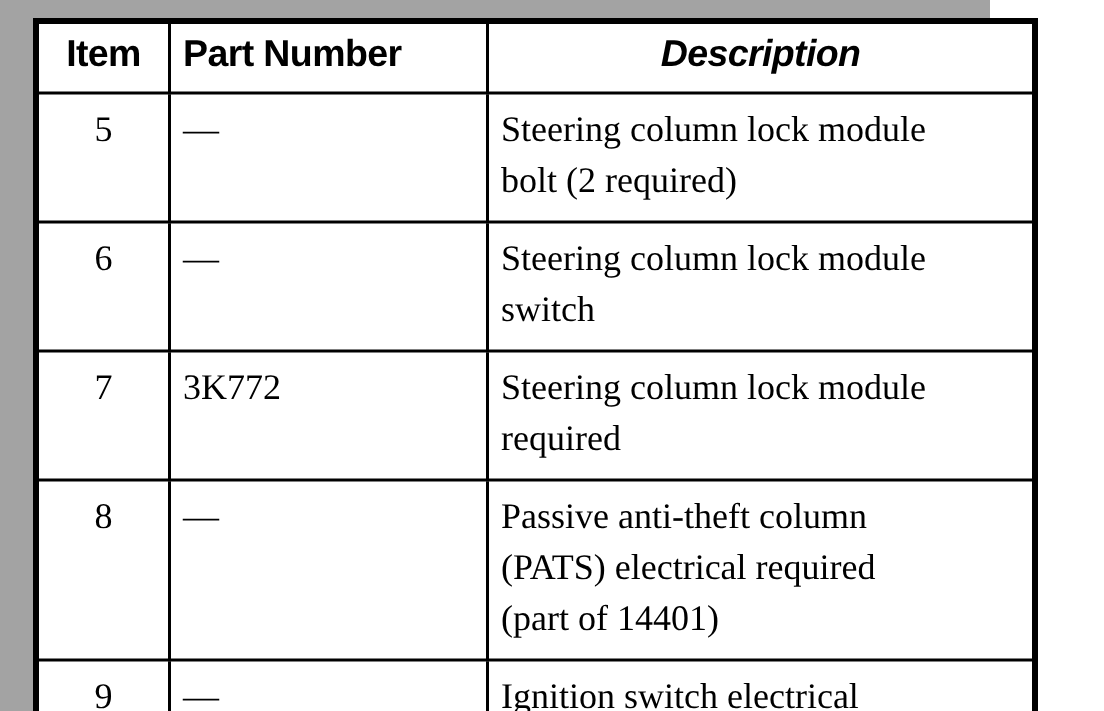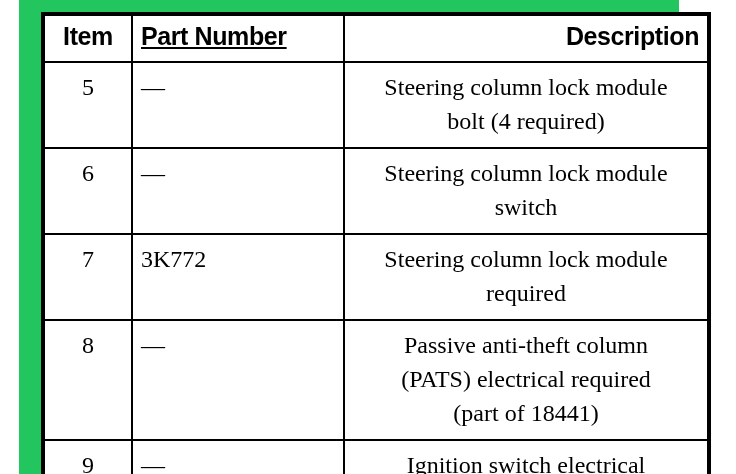--- a/index.html
+++ b/index.html
@@ -12,22 +12,21 @@
     height: 474px;
     overflow: hidden;
     font-family: "Liberation Serif", "DejaVu Serif", serif;
     color: #000000;
   }
 
   .page {
     position: relative;
     width: 660px;
     height: 474px;
-    background: #22c55e;
-    margin-left: 19px;
+    background: #a3a3a3;
   }
 
   .parts-table {
     position: absolute;
     left: 22px;
     top: 12px;
     width: 670px;
     border-collapse: collapse;
     border: 4px solid #000000;
     background: #ffffff;
@@ -49,42 +48,42 @@
   .parts-table thead th {
     font-family: "Liberation Sans", "DejaVu Sans", sans-serif;
     font-weight: bold;
     font-size: 25px;
     line-height: 30px;
     letter-spacing: -0.4px;
     padding: 5px 8px 6px 8px;
     height: 34px;
   }
   .th-item { text-align: center; }
-  .th-part { text-align: left; padding-left: 11px; text-decoration: underline; }
-  .th-desc { text-align: right; padding-left: 10px; }
+  .th-part { text-align: left; padding-left: 11px; }
+  .th-desc { text-align: center; padding-left: 10px; font-style: italic; }
 
   
   .parts-table tbody td {
     font-family: "Liberation Serif", "DejaVu Serif", serif;
     font-size: 24px;
     line-height: 34px;
     padding: 7px 8px 9px 8px;
   }
   .cell-item {
     text-align: center;
     padding-left: 0;
     padding-right: 10px;
   }
   .cell-part {
     text-align: left;
     padding-left: 11px;
     white-space: nowrap;
   }
   .cell-desc {
-    text-align: center;
+    text-align: left;
     padding-left: 10px;
   }
   .cell-desc .line { display: block; white-space: nowrap; }
 
   
   tr[data-name="table-row"] { height: 70px; }
 </style>
 </head>
 <body>
 
@@ -102,21 +101,21 @@
         <th class="th-part" data-name="column-header-part-number">Part Number</th>
         <th class="th-desc" data-name="column-header-description">Description</th>
       </tr>
     </thead>
     <tbody data-name="table-body">
         <tr data-name="table-row">
           <td class="cell-item" data-name="cell-item">5</td>
           <td class="cell-part" data-name="cell-part-number">—</td>
           <td class="cell-desc" data-name="cell-description">
             <span class="line" data-name="description-line">Steering column lock module</span>
-            <span class="line" data-name="description-line">bolt (4 required)</span>
+            <span class="line" data-name="description-line">bolt (2 required)</span>
           </td>
         </tr>
         <tr data-name="table-row">
           <td class="cell-item" data-name="cell-item">6</td>
           <td class="cell-part" data-name="cell-part-number">—</td>
           <td class="cell-desc" data-name="cell-description">
             <span class="line" data-name="description-line">Steering column lock module</span>
             <span class="line" data-name="description-line">switch</span>
           </td>
         </tr>
@@ -127,21 +126,21 @@
             <span class="line" data-name="description-line">Steering column lock module</span>
             <span class="line" data-name="description-line">required</span>
           </td>
         </tr>
         <tr data-name="table-row">
           <td class="cell-item" data-name="cell-item">8</td>
           <td class="cell-part" data-name="cell-part-number">—</td>
           <td class="cell-desc" data-name="cell-description">
             <span class="line" data-name="description-line">Passive anti-theft column</span>
             <span class="line" data-name="description-line">(PATS) electrical required</span>
-            <span class="line" data-name="description-line">(part of 18441)</span>
+            <span class="line" data-name="description-line">(part of 14401)</span>
           </td>
         </tr>
         <tr data-name="table-row">
           <td class="cell-item" data-name="cell-item">9</td>
           <td class="cell-part" data-name="cell-part-number">—</td>
           <td class="cell-desc" data-name="cell-description">
             <span class="line" data-name="description-line">Ignition switch electrical</span>
           </td>
         </tr>
       </tbody>

